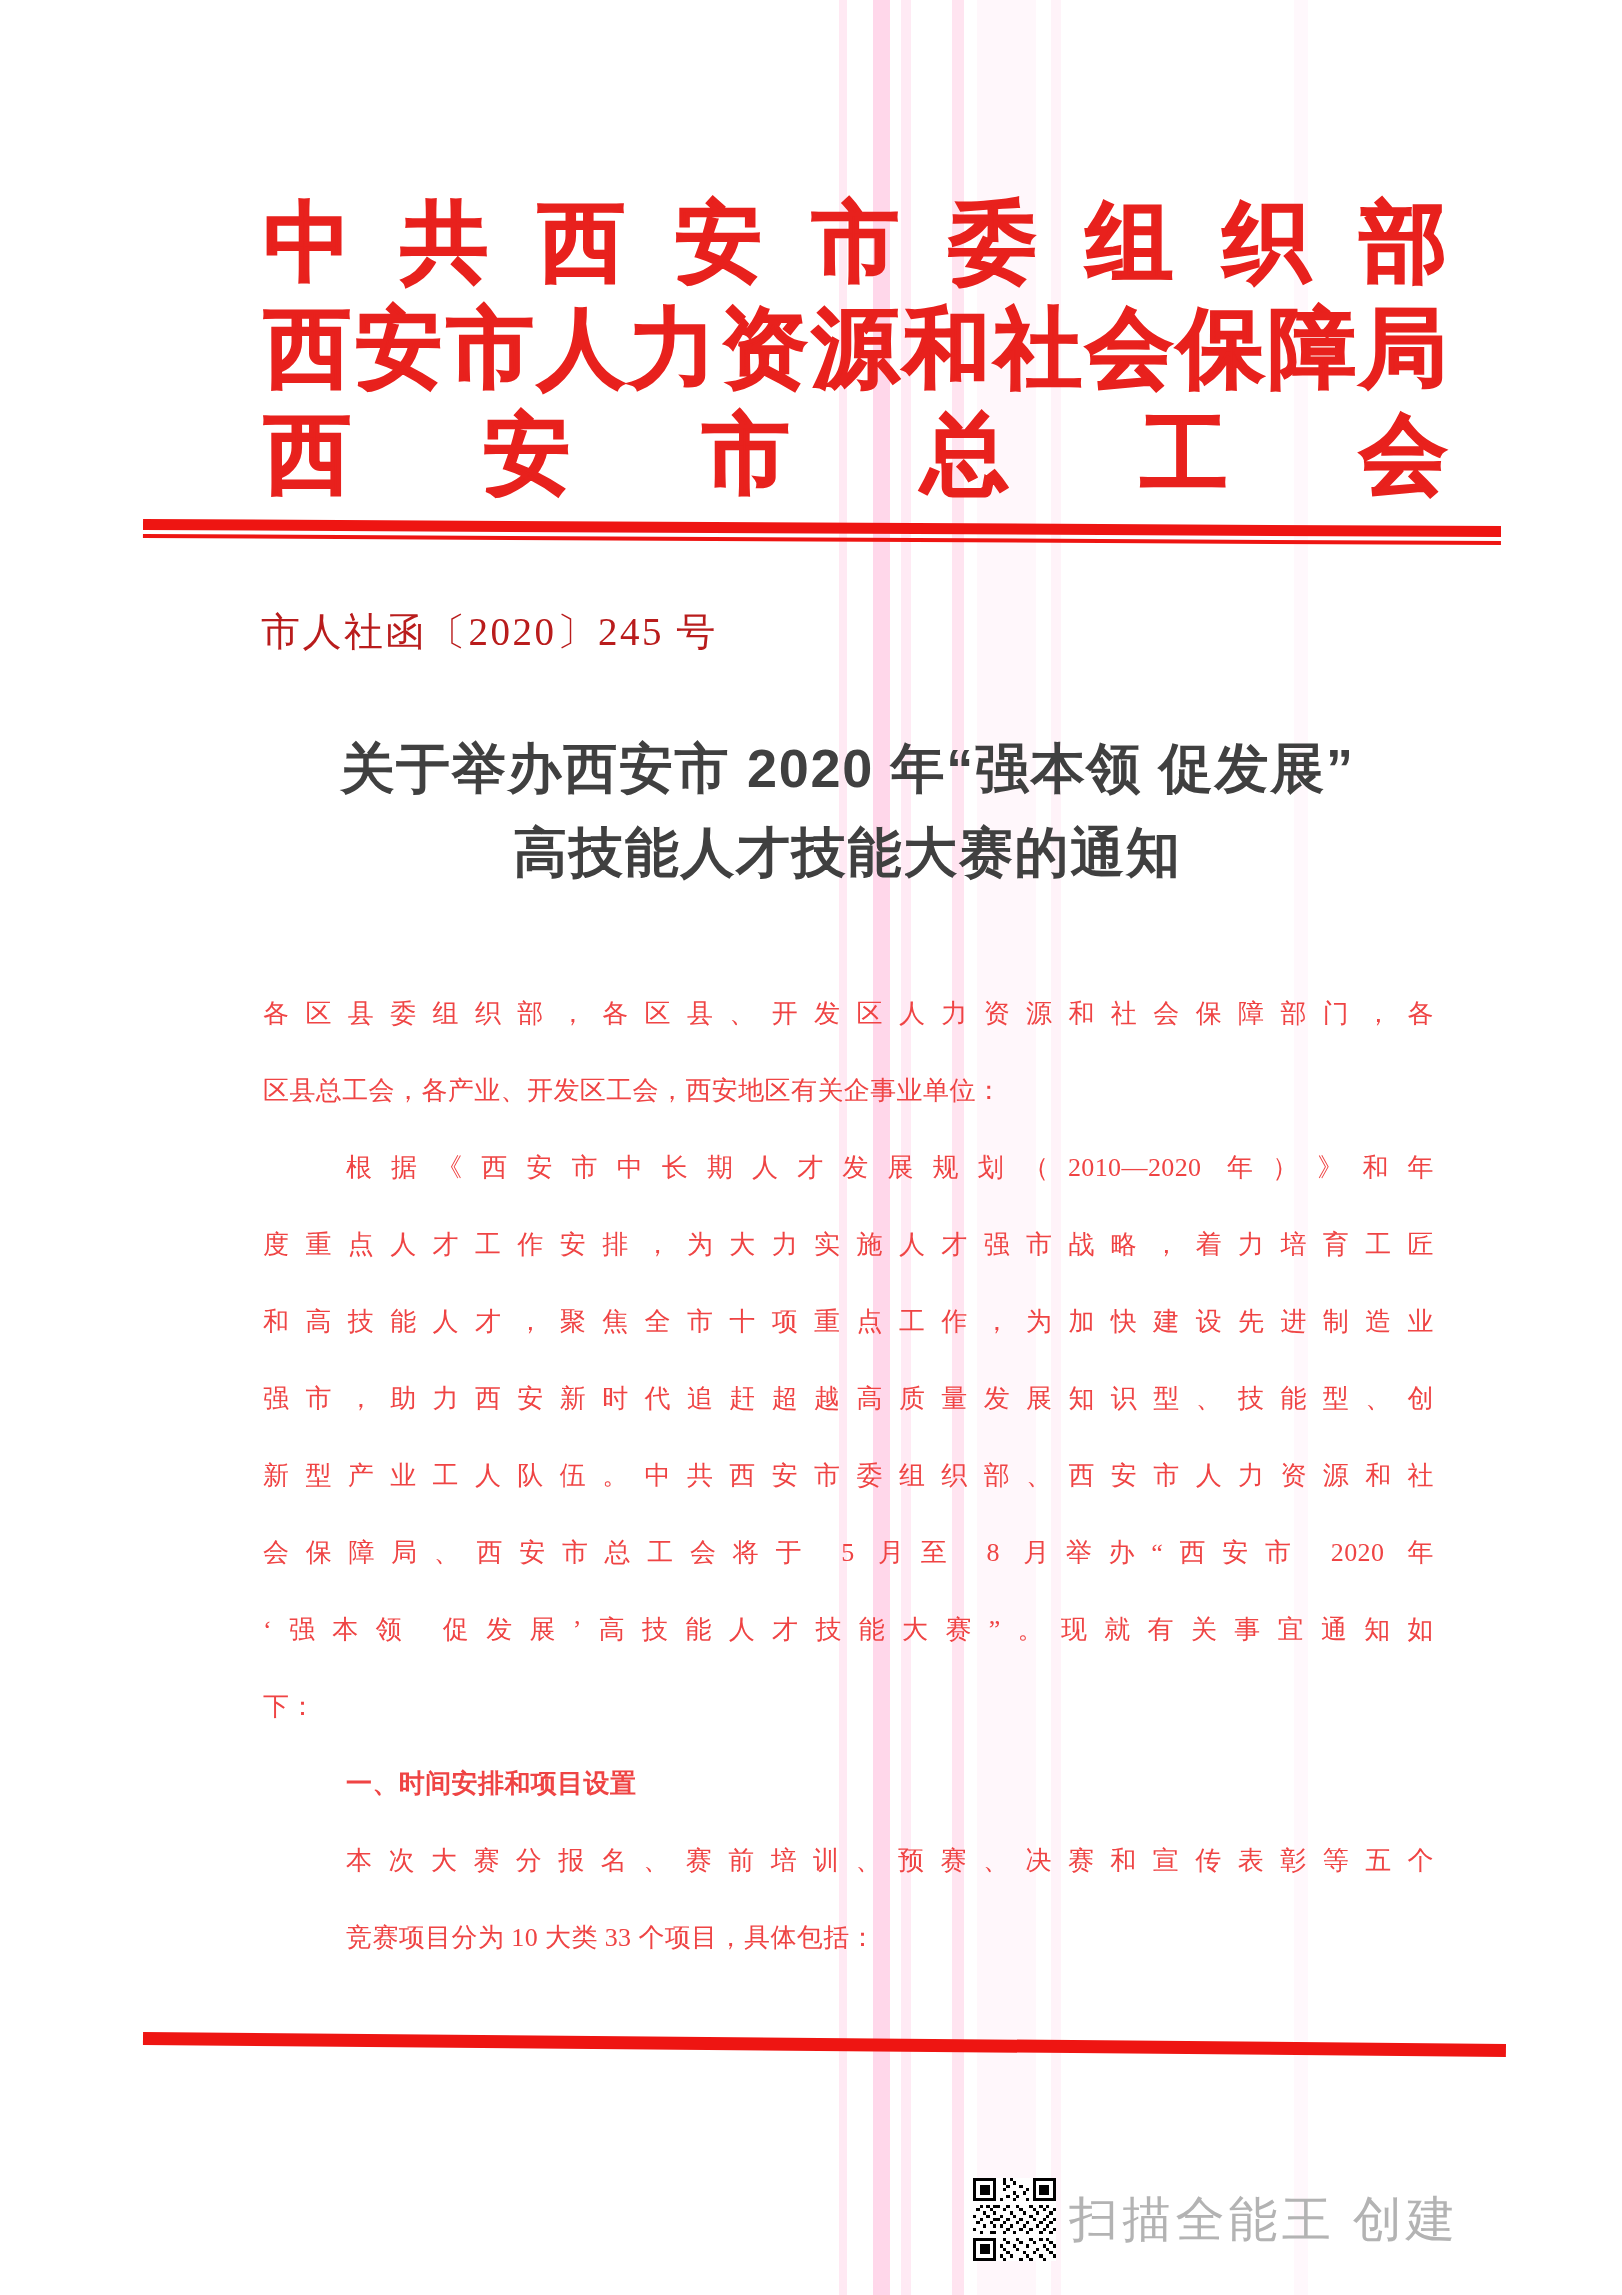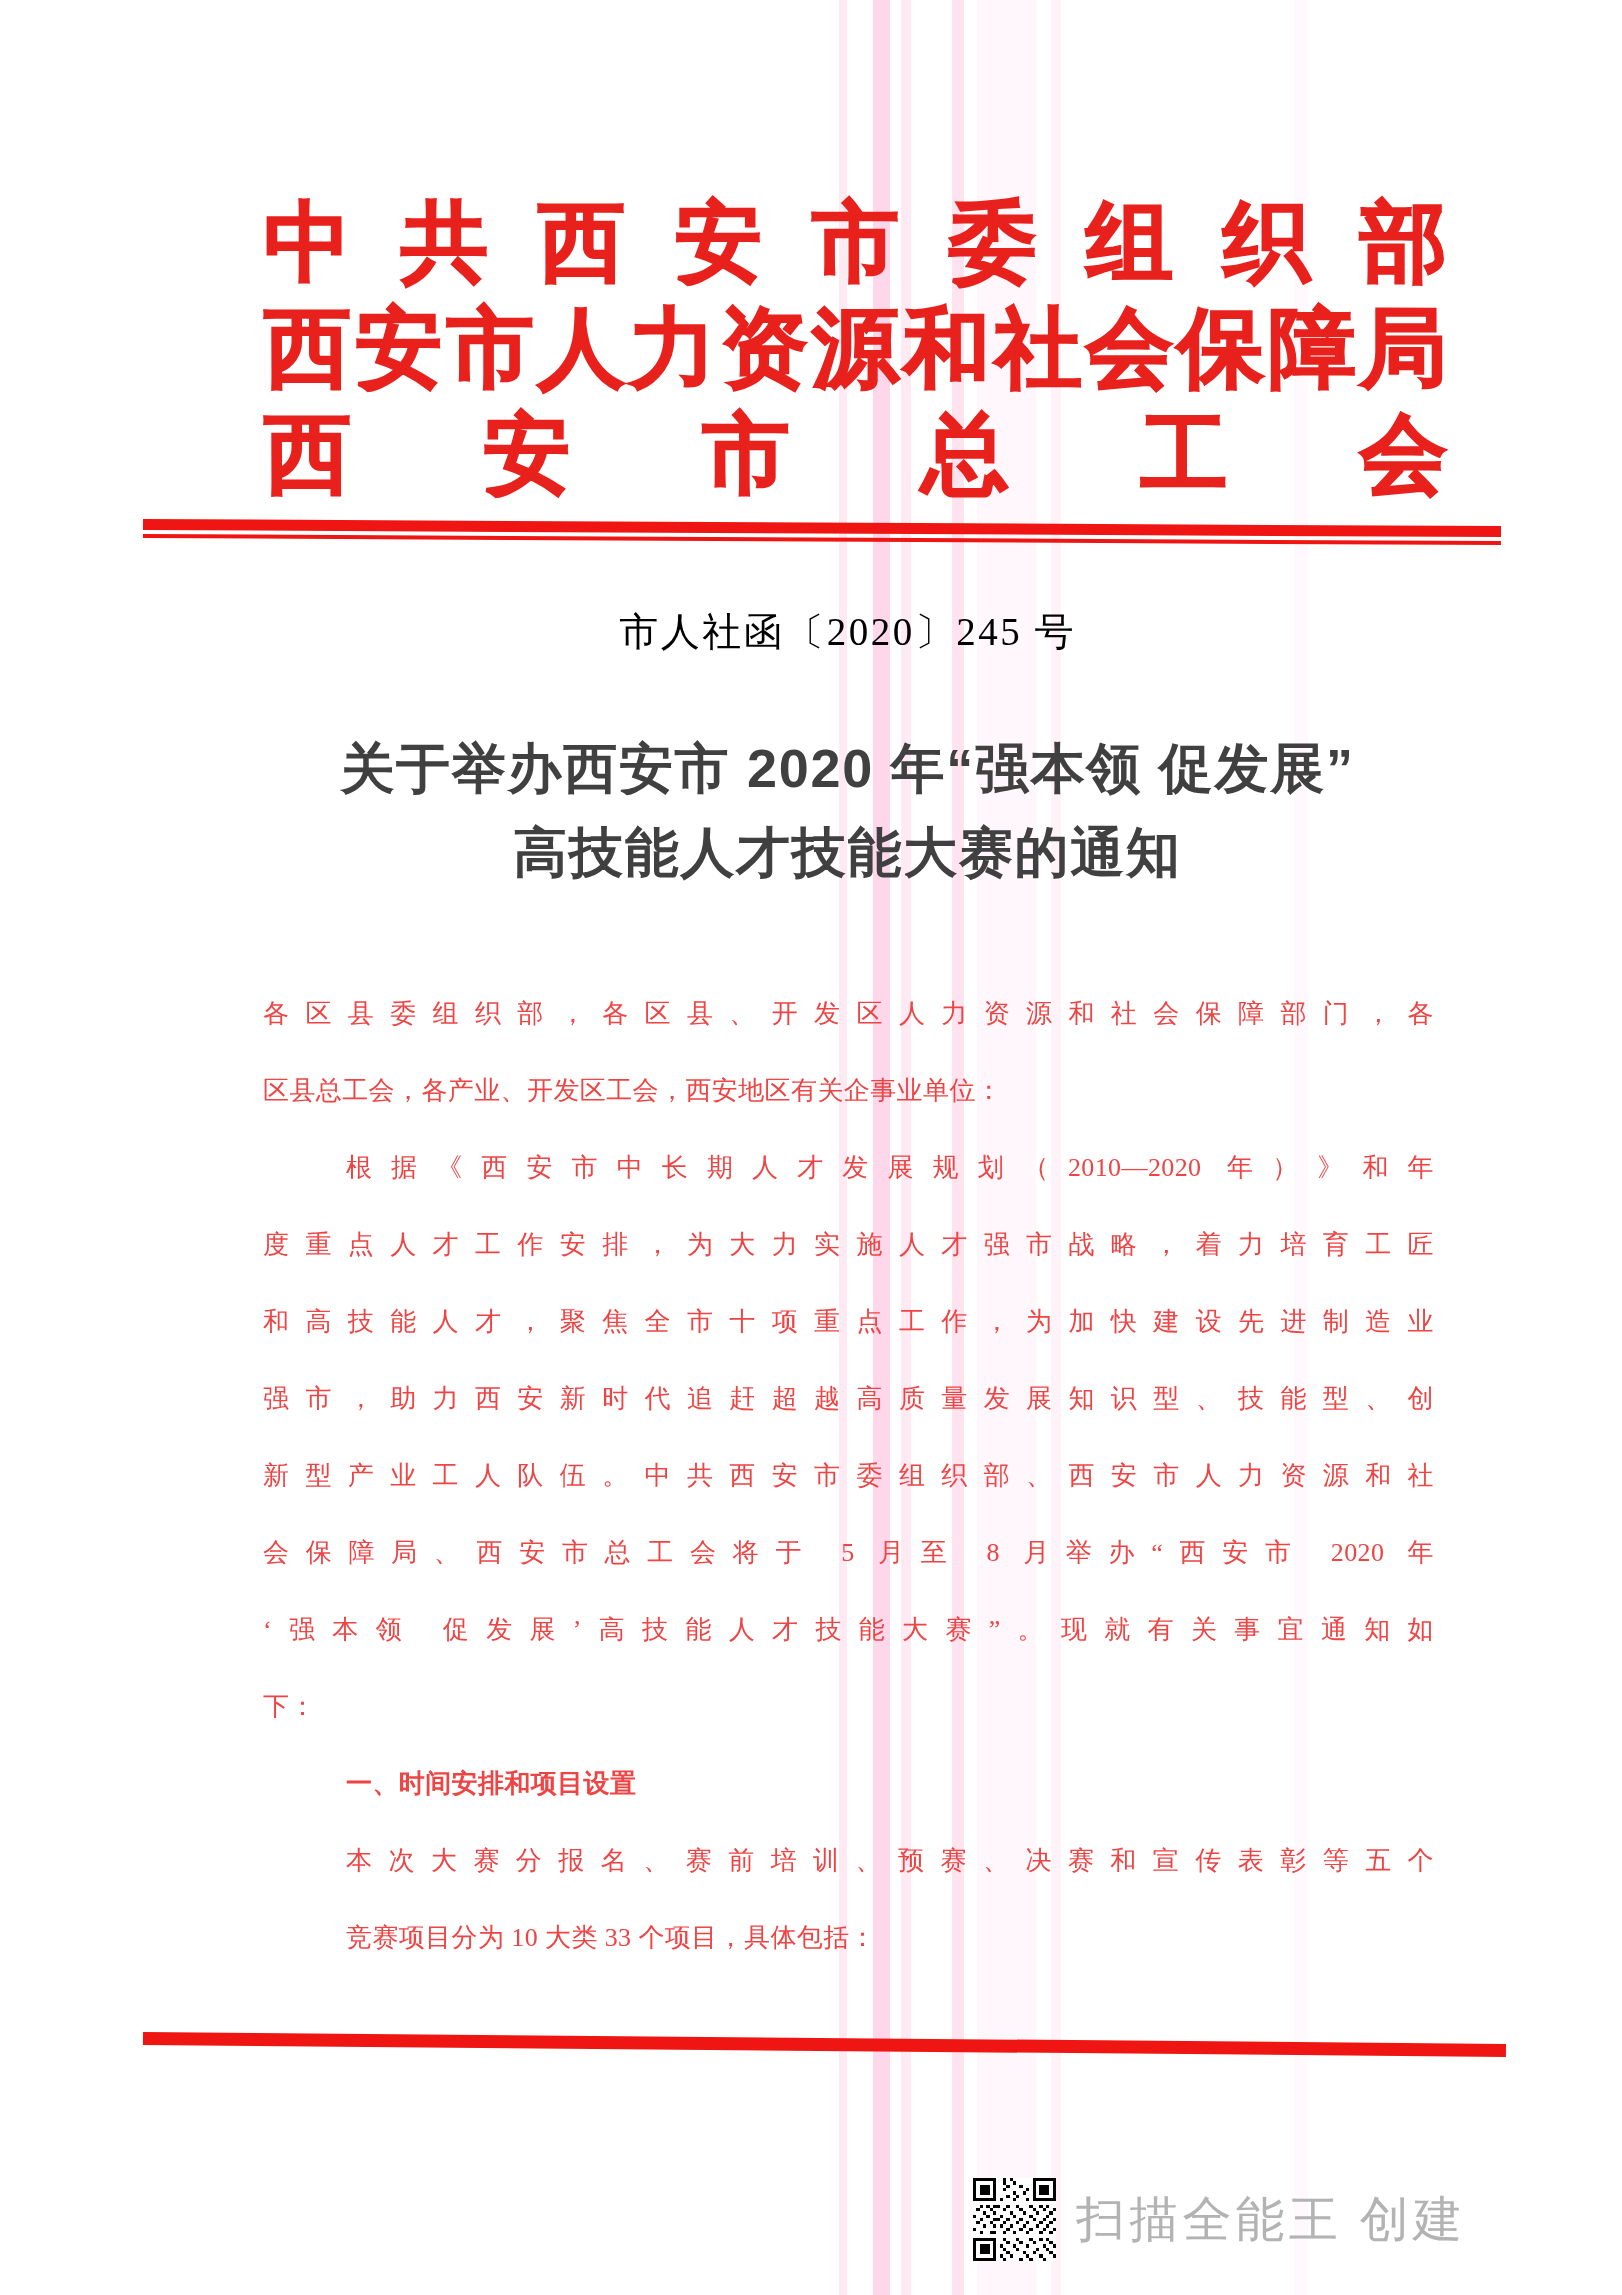--- a/index.html
+++ b/index.html
@@ -33,22 +33,22 @@
     position:absolute;left:143px;top:519px;width:1358px;
     transform:rotate(0.3deg);transform-origin:left center;
   }
   .rule-top .thick{height:11px;background:#ee1512;}
   .rule-top .gap{height:4.2px;}
   .rule-top .thin{height:3.4px;background:#ee1512;}
 
   
   .doc-number{
     position:absolute;left:261px;top:605px;width:1173px;
-    text-align:center;
-    font-size:39px;line-height:54px;color:#000000;
+    text-align:left;
+    font-size:39px;line-height:54px;color:#b91c1c;
     letter-spacing:2.5px;
     font-family:"Liberation Serif", serif;
   }
 
   
   .doc-title{
     position:absolute;left:261px;top:726px;width:1173px;
     text-align:center;
     font-family:"Liberation Sans", sans-serif;
     font-weight:700;
@@ -82,21 +82,21 @@
 
   .rule-bottom{
     position:absolute;left:143px;top:2032px;width:1363px;height:12.6px;
     background:#ee1512;
     transform:rotate(0.5deg);transform-origin:left center;
   }
 
   
   .footer-mark{
     position:absolute;left:973px;top:2178px;
-    display:flex;align-items:center;gap:20px;
+    display:flex;align-items:center;gap:13px;
   }
   .qr{width:83px;height:83px;display:block;}
   .watermark-text{
     font-family:"Liberation Sans", sans-serif;
     font-size:49px;
     color:#b3b3b3;
     letter-spacing:4.2px;
     white-space:nowrap;
     line-height:83px;
   }

